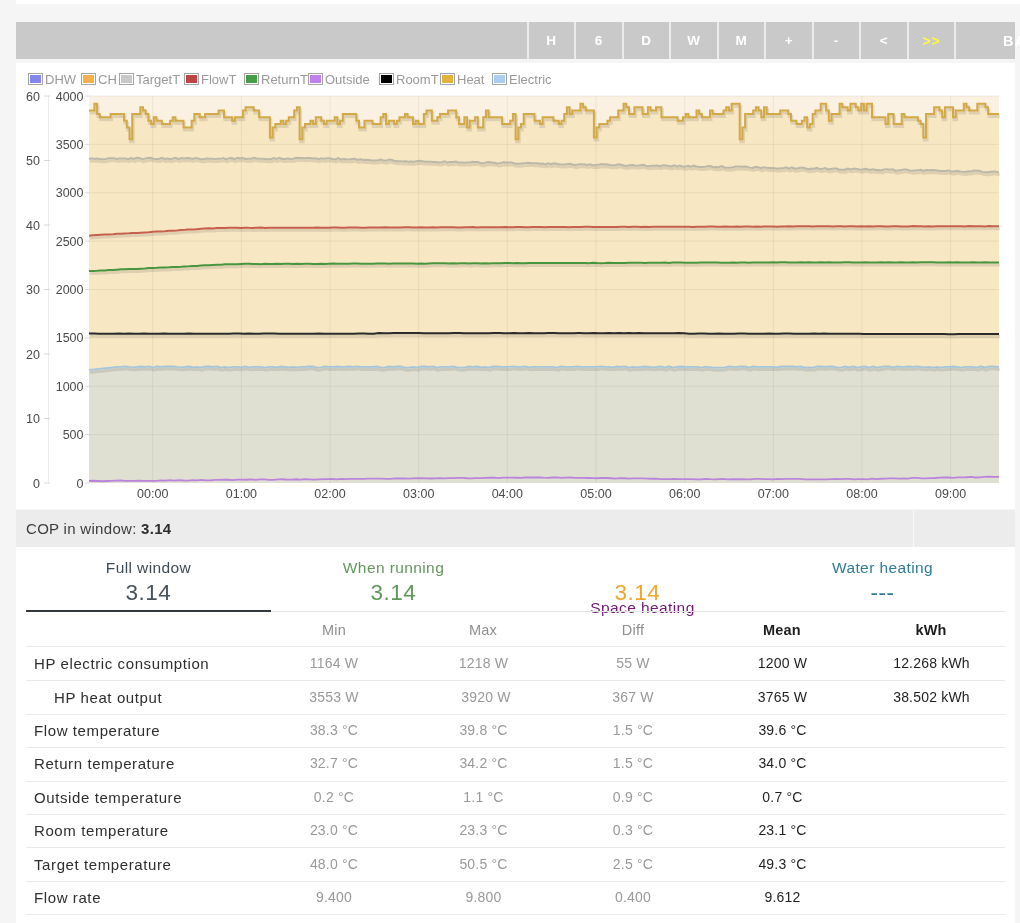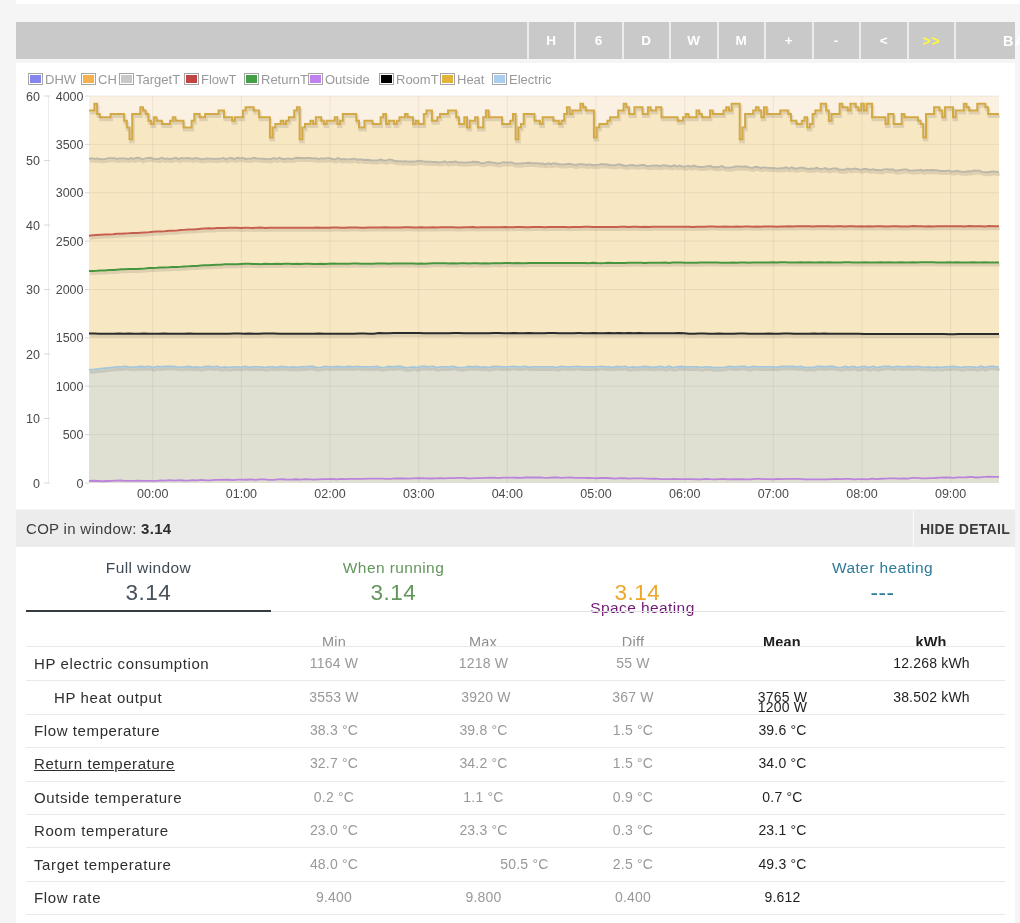--- a/index.html
+++ b/index.html
@@ -5,21 +5,21 @@
 html,body{margin:0;padding:0;}
 body{width:1020px;height:923px;background:#f5f5f5;font-family:"Liberation Sans",sans-serif;position:relative;overflow:hidden;}
 .abs{position:absolute;}
 .btn{position:absolute;top:0;height:37px;color:#fff;font-weight:bold;font-size:13.5px;letter-spacing:0.8px;display:flex;align-items:center;justify-content:center;}
 .legitem{position:absolute;top:73px;height:12px;}
 .legbox{position:absolute;left:0;top:0;width:11px;height:8px;border:1px solid #a5a5a5;padding:1px;background:#fff;}
 .legbox span{display:block;width:11px;height:8px;}
 .leglab{position:absolute;left:17px;top:-1px;font-size:13px;color:#999;white-space:nowrap;}
 .tabh{position:absolute;top:558.5px;width:245px;text-align:center;font-size:15.5px;letter-spacing:0.4px;}
 .tabv{position:absolute;top:580px;width:245px;text-align:center;font-size:22.5px;letter-spacing:0.5px;}
-.th{position:absolute;top:621.5px;font-size:14.5px;text-align:center;width:100px;letter-spacing:0.2px;margin-top:12px;}
+.th{position:absolute;top:621.5px;font-size:14.5px;text-align:center;width:100px;letter-spacing:0.2px;}
 .cell{position:absolute;font-size:14px;text-align:center;width:130px;color:#999;letter-spacing:0.2px;}
 .rowlab{position:absolute;left:34px;font-size:15px;color:#2e2e2e;white-space:nowrap;letter-spacing:0.6px;}
 .rborder{position:absolute;left:26px;width:979px;height:1px;background:#e9e9e9;}
 </style>
 </head>
 <body>
 
 <div class="abs" style="left:16px;top:0;width:1004px;height:4px;background:#fff;"></div>
 
 <div class="abs" style="left:16px;top:22px;width:999px;height:37px;background:#c9c9c9;" id="toolbar">
@@ -185,21 +185,20 @@
 <text x="580.0" y="434.5" text-anchor="middle" class="al">05:00</text>
 <text x="668.7" y="434.5" text-anchor="middle" class="al">06:00</text>
 <text x="757.3" y="434.5" text-anchor="middle" class="al">07:00</text>
 <text x="846.0" y="434.5" text-anchor="middle" class="al">08:00</text>
 <text x="934.6" y="434.5" text-anchor="middle" class="al">09:00</text>
 </svg>
 
 <div class="abs" style="left:16px;top:510px;width:999px;height:37px;background:#ececec;">
   <div class="abs" style="left:10px;top:0;height:37px;display:flex;align-items:center;font-size:15px;color:#3d3d3d;letter-spacing:0.3px;">COP in window:&nbsp;<b style="color:#2e2e2e;">3.14</b></div>
   <div class="abs" style="left:897px;top:0;width:1px;height:37px;background:#fafafa;"></div>
-  <div class="abs" style="left:898px;top:0;width:102px;height:37px;display:flex;align-items:center;justify-content:center;font-size:14px;font-weight:bold;color:#3d3d3d;letter-spacing:0.3px;">HIDE DETAIL</div>
 </div>
 
 <div class="abs" style="left:16px;top:547px;width:999px;height:376px;background:#fff;"></div>
 <div class="tabh" style="left:26px;color:#3e4a54;">Full window</div>
 <div class="tabh" style="left:271px;color:#62975c;">When running</div>
 <div class="tabh" style="left:520px;color:#701a75;margin-top:40px;">Space heating</div>
 <div class="tabh" style="left:760px;color:#2f7b99;">Water heating</div>
 <div class="tabv" style="left:26px;color:#47525b;">3.14</div>
 <div class="tabv" style="left:271px;color:#62975c;">3.14</div>
 <div class="tabv" style="left:515px;color:#f0a62b;">3.14</div>
@@ -209,57 +208,57 @@
 <div class="th" style="left:284px;color:#8f8f8f;">Min</div>
 <div class="th" style="left:433px;color:#8f8f8f;">Max</div>
 <div class="th" style="left:583px;color:#8f8f8f;">Diff</div>
 <div class="th" style="left:732px;color:#1d1d1d;font-weight:bold;">Mean</div>
 <div class="th" style="left:881px;color:#1d1d1d;font-weight:bold;">kWh</div>
 <div class="rborder" style="top:646px;"></div>
 <div class="rowlab" style="top:655.2px;">HP electric consumption</div>
 <div class="cell" style="left:269px;top:655.2px;color:#999;">1164 W</div>
 <div class="cell" style="left:418.5px;top:655.2px;color:#999;">1218 W</div>
 <div class="cell" style="left:568px;top:655.2px;color:#999;">55 W</div>
-<div class="cell" style="left:717.5px;top:655.2px;color:#1f1f1f;margin-top:44px;">1200 W</div>
+<div class="cell" style="left:717.5px;top:655.2px;color:#1f1f1f;">1200 W</div>
 <div class="cell" style="left:866.5px;top:655.2px;color:#1f1f1f;">12.268 kWh</div>
 <div class="rborder" style="top:680.4px;"></div>
 <div class="rowlab" style="top:688.6px;margin-left:20px;">HP heat output</div>
 <div class="cell" style="left:269px;top:688.6px;color:#999;">3553 W</div>
 <div class="cell" style="left:421px;top:688.6px;color:#999;">3920 W</div>
 <div class="cell" style="left:568px;top:688.6px;color:#999;">367 W</div>
 <div class="cell" style="left:717.5px;top:688.6px;color:#1f1f1f;">3765 W</div>
 <div class="cell" style="left:866.5px;top:688.6px;color:#1f1f1f;">38.502 kWh</div>
 <div class="rborder" style="top:713.8px;"></div>
 <div class="rowlab" style="top:722.0px;">Flow temperature</div>
 <div class="cell" style="left:269px;top:722.0px;color:#999;">38.3 °C</div>
 <div class="cell" style="left:418.5px;top:722.0px;color:#999;">39.8 °C</div>
 <div class="cell" style="left:568px;top:722.0px;color:#999;">1.5 °C</div>
 <div class="cell" style="left:717.5px;top:722.0px;color:#1f1f1f;">39.6 °C</div>
 <div class="rborder" style="top:747.2px;"></div>
-<div class="rowlab" style="top:755.4px;text-decoration:underline;">Return temperature</div>
+<div class="rowlab" style="top:755.4px;">Return temperature</div>
 <div class="cell" style="left:269px;top:755.4px;color:#999;">32.7 °C</div>
 <div class="cell" style="left:418.5px;top:755.4px;color:#999;">34.2 °C</div>
 <div class="cell" style="left:568px;top:755.4px;color:#999;">1.5 °C</div>
 <div class="cell" style="left:717.5px;top:755.4px;color:#1f1f1f;">34.0 °C</div>
 <div class="rborder" style="top:780.6px;"></div>
 <div class="rowlab" style="top:788.8px;">Outside temperature</div>
 <div class="cell" style="left:269px;top:788.8px;color:#999;">0.2 °C</div>
 <div class="cell" style="left:418.5px;top:788.8px;color:#999;">1.1 °C</div>
 <div class="cell" style="left:568px;top:788.8px;color:#999;">0.9 °C</div>
 <div class="cell" style="left:717.5px;top:788.8px;color:#1f1f1f;">0.7 °C</div>
 <div class="rborder" style="top:814.0px;"></div>
 <div class="rowlab" style="top:822.2px;">Room temperature</div>
 <div class="cell" style="left:269px;top:822.2px;color:#999;">23.0 °C</div>
 <div class="cell" style="left:418.5px;top:822.2px;color:#999;">23.3 °C</div>
 <div class="cell" style="left:568px;top:822.2px;color:#999;">0.3 °C</div>
 <div class="cell" style="left:717.5px;top:822.2px;color:#1f1f1f;">23.1 °C</div>
 <div class="rborder" style="top:847.4px;"></div>
 <div class="rowlab" style="top:855.6px;">Target temperature</div>
 <div class="cell" style="left:269px;top:855.6px;color:#999;">48.0 °C</div>
-<div class="cell" style="left:418.5px;top:855.6px;color:#999;text-align:right;">50.5 °C</div>
+<div class="cell" style="left:418.5px;top:855.6px;color:#999;">50.5 °C</div>
 <div class="cell" style="left:568px;top:855.6px;color:#999;">2.5 °C</div>
 <div class="cell" style="left:717.5px;top:855.6px;color:#1f1f1f;">49.3 °C</div>
 <div class="rborder" style="top:880.8px;"></div>
 <div class="rowlab" style="top:889.0px;">Flow rate</div>
 <div class="cell" style="left:269px;top:889.0px;color:#999;">9.400</div>
 <div class="cell" style="left:418.5px;top:889.0px;color:#999;">9.800</div>
 <div class="cell" style="left:568px;top:889.0px;color:#999;">0.400</div>
 <div class="cell" style="left:717.5px;top:889.0px;color:#1f1f1f;">9.612</div>
 <div class="rborder" style="top:914.2px;"></div>
 

